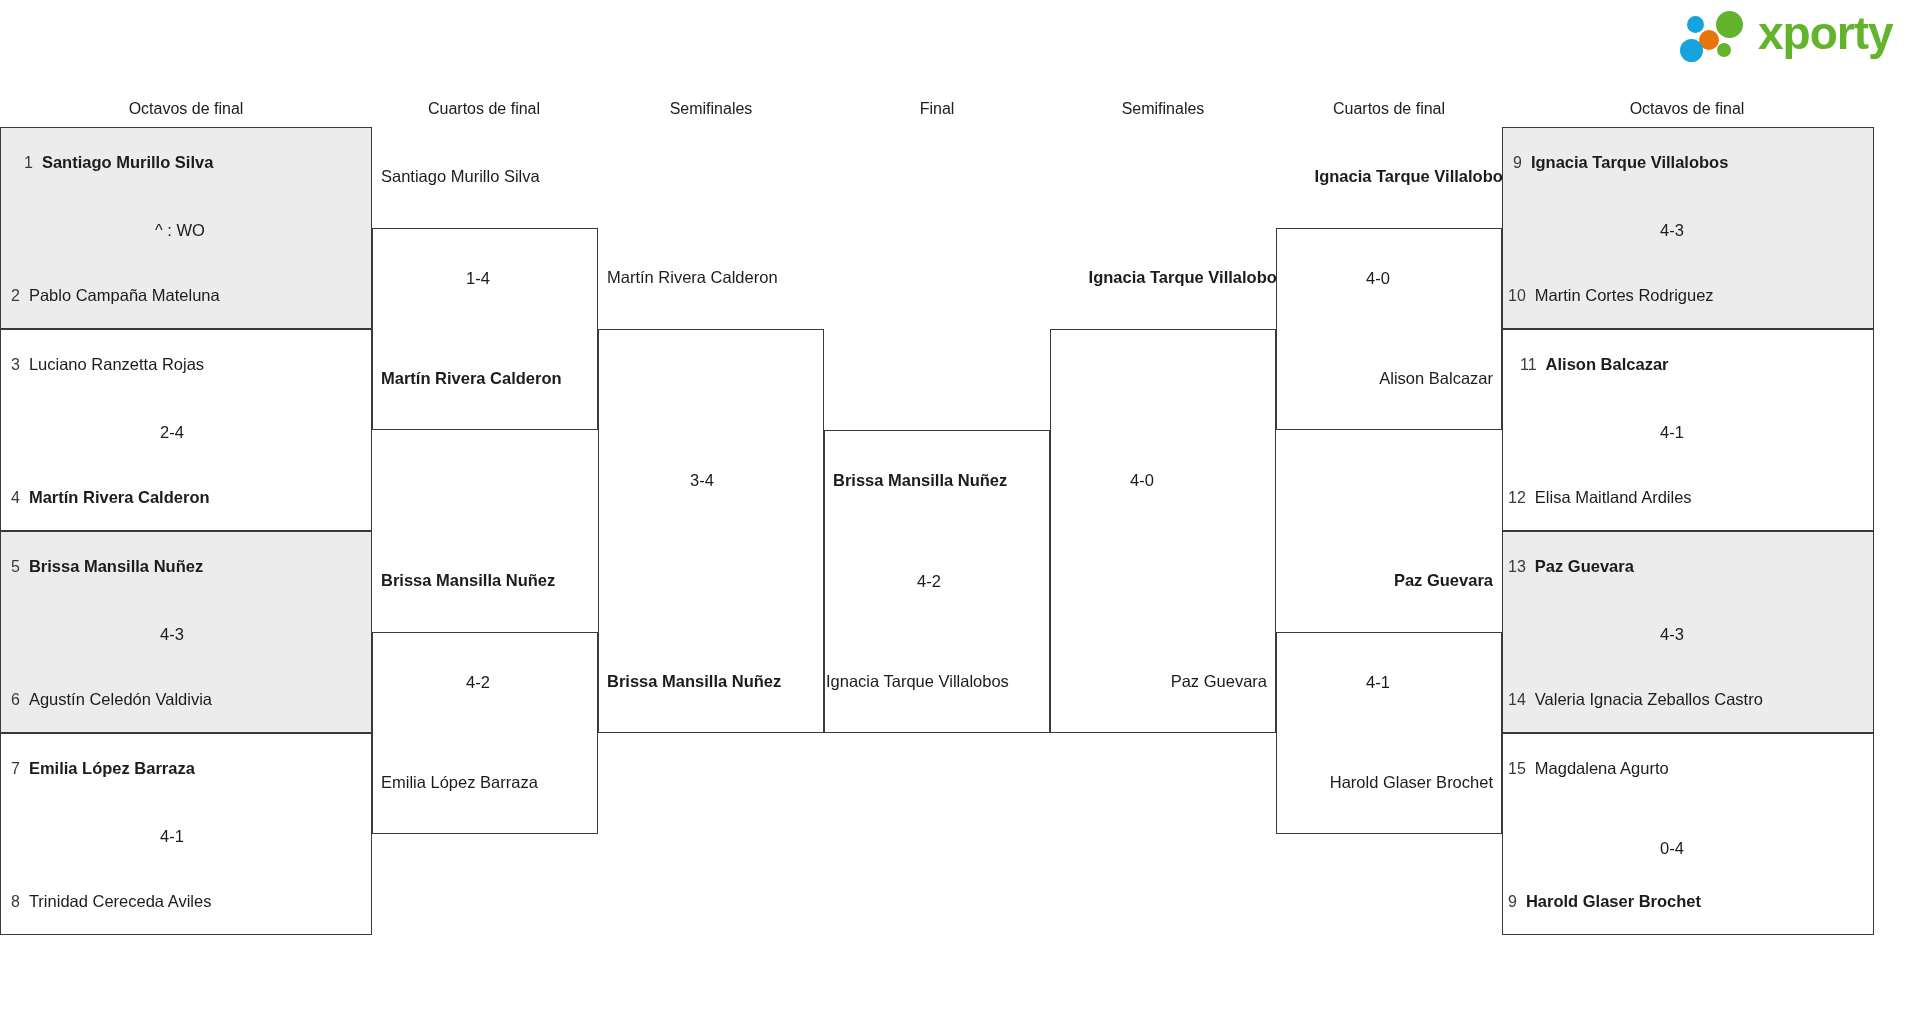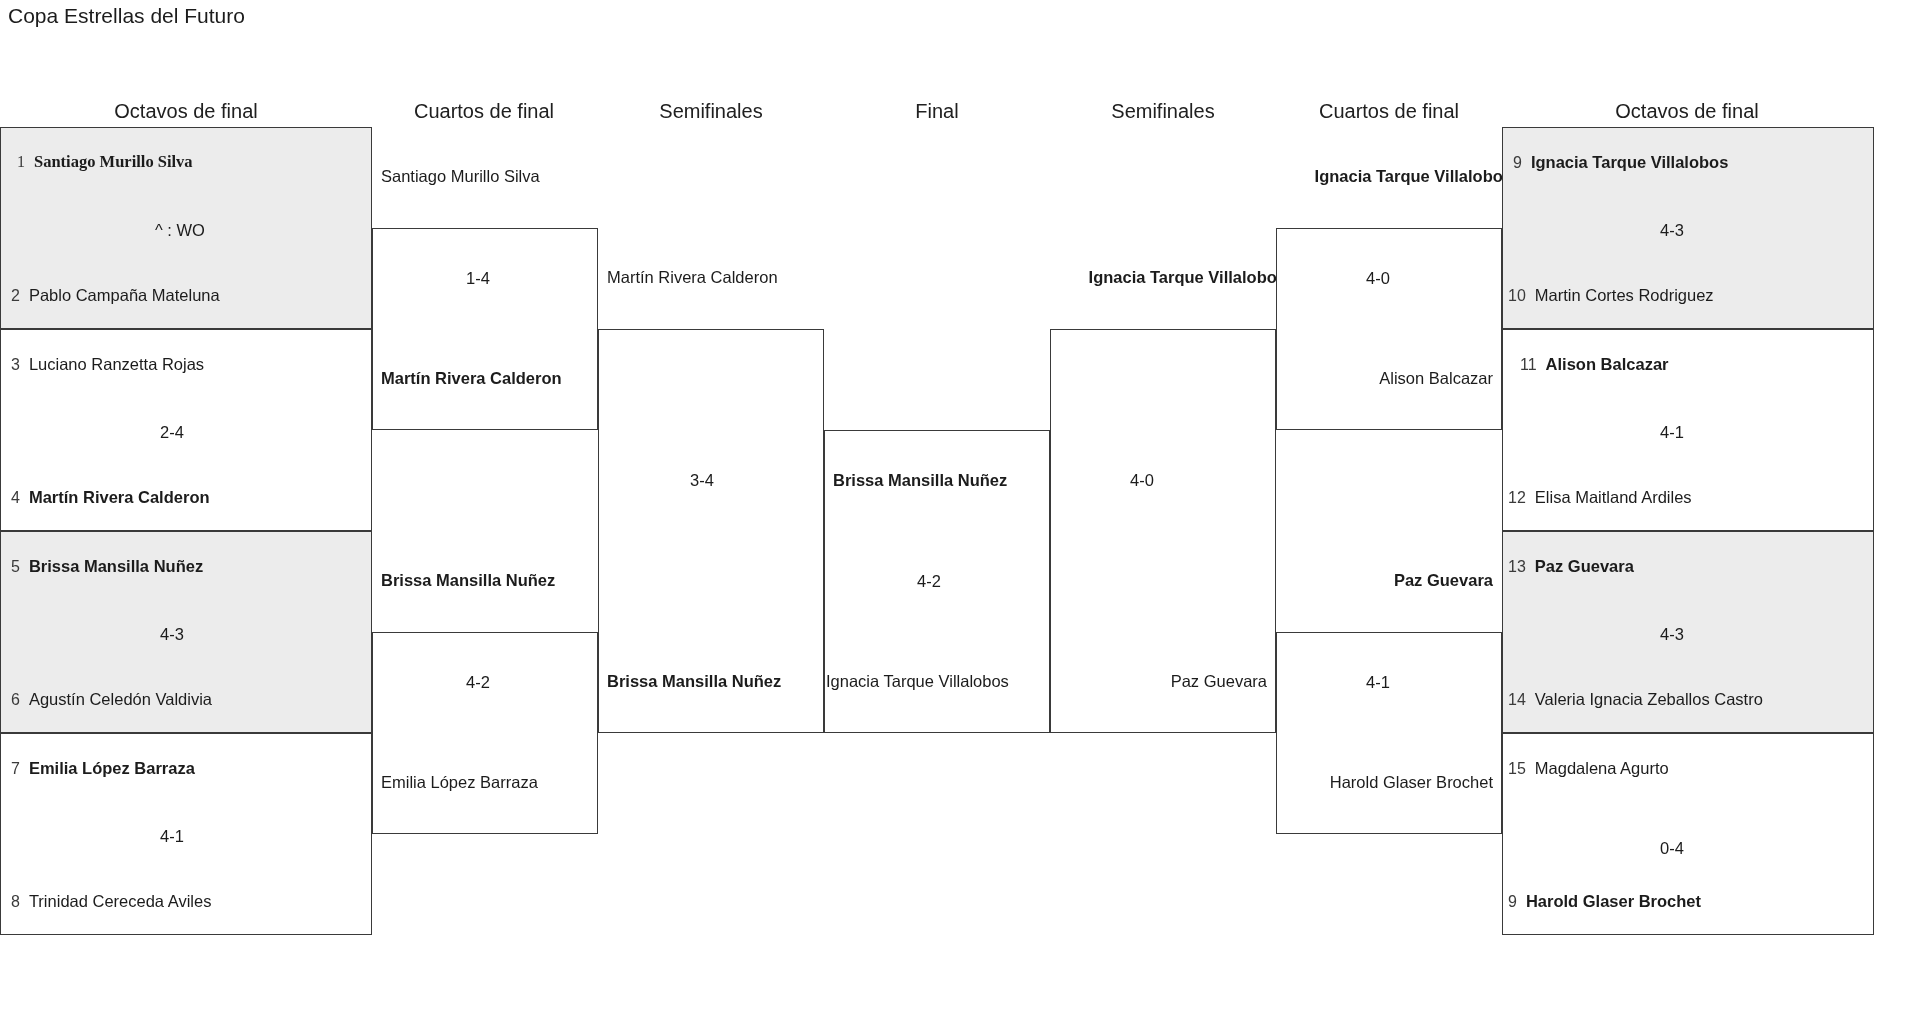--- a/index.html
+++ b/index.html
@@ -57,21 +57,21 @@
   .dot { position: absolute; border-radius: 50%; }
   .dot-green-lg { width: 27px; height: 27px; background: #63b42c; left: 36px; top: 6px; }
   .dot-green-sm { width: 14px; height: 14px; background: #63b42c; left: 37px; top: 38px; }
   .dot-blue-sm  { width: 17px; height: 17px; background: #17a3dd; left: 7px;  top: 11px; }
   .dot-blue-lg  { width: 23px; height: 23px; background: #17a3dd; left: 0px;  top: 34px; }
   .dot-orange   { width: 20px; height: 20px; background: #e8740c; left: 19px; top: 25px; }
 
   
   .round-header {
     position: absolute;
-    font-size: 20px;
+    font-size: 16px;
     color: #202020;
     text-align: right;
     white-space: nowrap;
     top: 100px;
     transform: translateX(-50%);
   }
 
   
   #bracket {
     position: absolute;
@@ -114,37 +114,44 @@
   .clip {
     overflow: hidden;
     display: block;
   }
 </style>
 </head>
 <body>
 
 <div id="header">
   <div id="title-block">
-    <div class="title-line1">Copa Estrellas del Futuro</div>
-  </div>
-
+  </div>
+
+  <div id="logo">
+    <span class="dot dot-blue-sm"></span>
+    <span class="dot dot-orange"></span>
+    <span class="dot dot-blue-lg"></span>
+    <span class="dot dot-green-lg"></span>
+    <span class="dot dot-green-sm"></span>
+    <span class="logo-word">xporty</span>
+  </div>
 </div>
 
 <div class="round-header" style="left:186px">Octavos de final</div>
 <div class="round-header" style="left:484px">Cuartos de final</div>
 <div class="round-header" style="left:711px">Semifinales</div>
 <div class="round-header" style="left:937px">Final</div>
 <div class="round-header" style="left:1163px">Semifinales</div>
 <div class="round-header" style="left:1389px">Cuartos de final</div>
 <div class="round-header" style="left:1687px">Octavos de final</div>
 
 <div id="bracket">
 
   <div class="box shaded" style="left:0px;top:127px;width:372px;height:202px;"></div>
-  <div class="slot win" style="left:17px;top:152px;font-family:Liberation Serif, serif;"><span class="seed l">1</span><span>Santiago Murillo Silva</span></div>
+  <div class="slot win" style="left:24px;top:152px;"><span class="seed l">1</span><span>Santiago Murillo Silva</span></div>
   <div class="score" style="left:155px;top:220px;">^ : WO</div>
   <div class="slot" style="left:11px;top:285px;"><span class="seed l">2</span><span>Pablo Campaña Mateluna</span></div>
 
   <div class="box" style="left:0px;top:329px;width:372px;height:202px;"></div>
   <div class="slot" style="left:11px;top:354px;"><span class="seed l">3</span><span>Luciano Ranzetta Rojas</span></div>
   <div class="score" style="left:160px;top:422px;">2-4</div>
   <div class="slot win" style="left:11px;top:487px;"><span class="seed l">4</span><span>Martín Rivera Calderon</span></div>
 
   <div class="box shaded" style="left:0px;top:531px;width:372px;height:202px;"></div>
   <div class="slot win" style="left:11px;top:556px;"><span class="seed l">5</span><span>Brissa Mansilla Nuñez</span></div>

